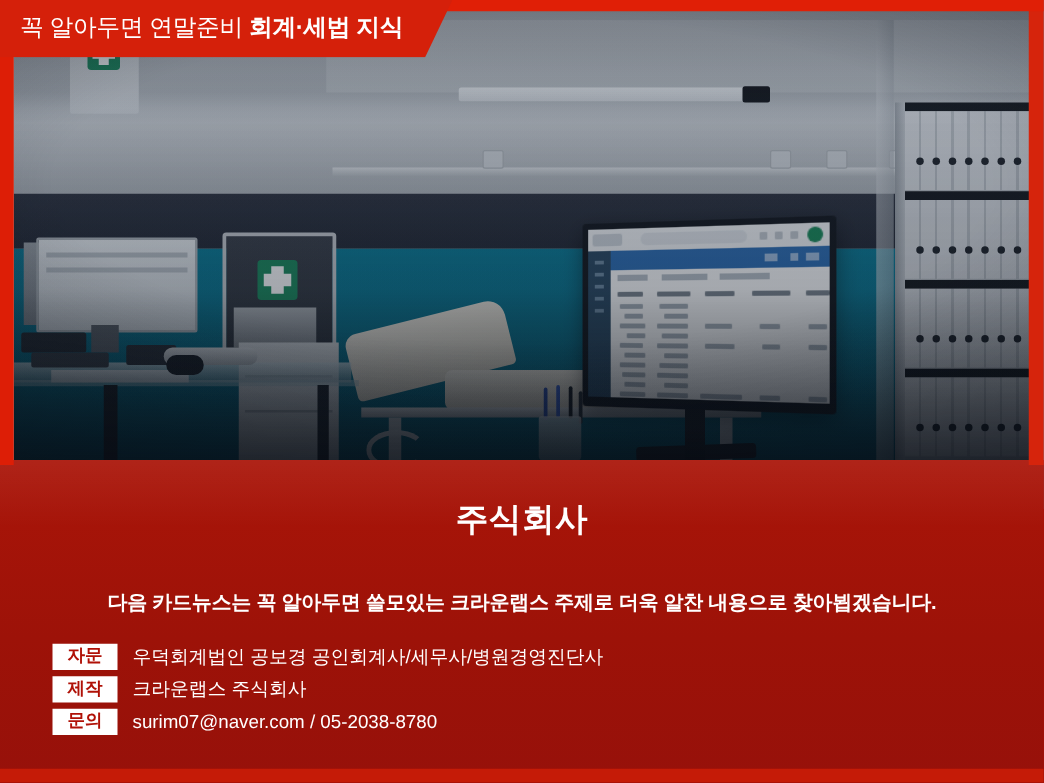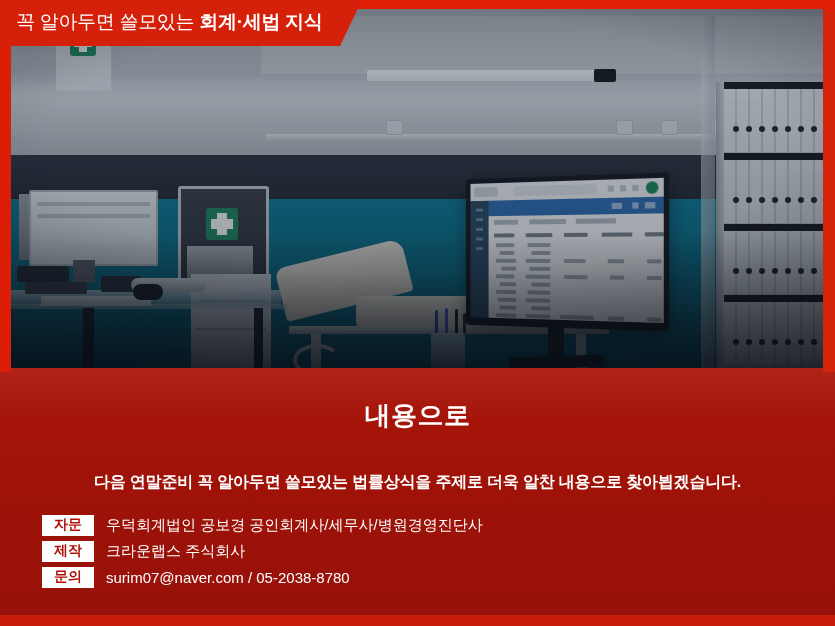--- a/index.html
+++ b/index.html
@@ -706,28 +706,28 @@
       <div class="photo-tint"></div>
       <div class="photo-vignette"></div>
     </div>
 
     <div class="frame-left"></div>
     <div class="frame-right"></div>
     <div class="frame-top-thin"></div>
   </div>
 
   <div id="ribbon">
-    <div class="ribbon-text"><span class="rb-light">꼭 알아두면 쓸모있는 </span><span class="rb-bold">회계·세법 지식</span></div>
+    <div class="ribbon-text"><span class="rb-light">꼭 알아두면 연말준비 </span><span class="rb-bold">회계·세법 지식</span></div>
   </div>
 
   <div id="bottom">
     <div class="bottom-ghost"></div>
 
-    <div id="main-title">내용으로</div>
-    <div id="subtitle">다음 연말준비 꼭 알아두면 쓸모있는 법률상식을 주제로 더욱 알찬 내용으로 찾아뵙겠습니다.</div>
+    <div id="main-title">주식회사</div>
+    <div id="subtitle">다음 카드뉴스는 꼭 알아두면 쓸모있는 크라운랩스 주제로 더욱 알찬 내용으로 찾아뵙겠습니다.</div>
 
     <div id="credits">
       <div class="credit-row">
         <div class="credit-label">자문</div>
         <div class="credit-value">우덕회계법인 공보경 공인회계사/세무사/병원경영진단사</div>
       </div>
       <div class="credit-row">
         <div class="credit-label">제작</div>
         <div class="credit-value">크라운랩스 주식회사</div>
       </div>

